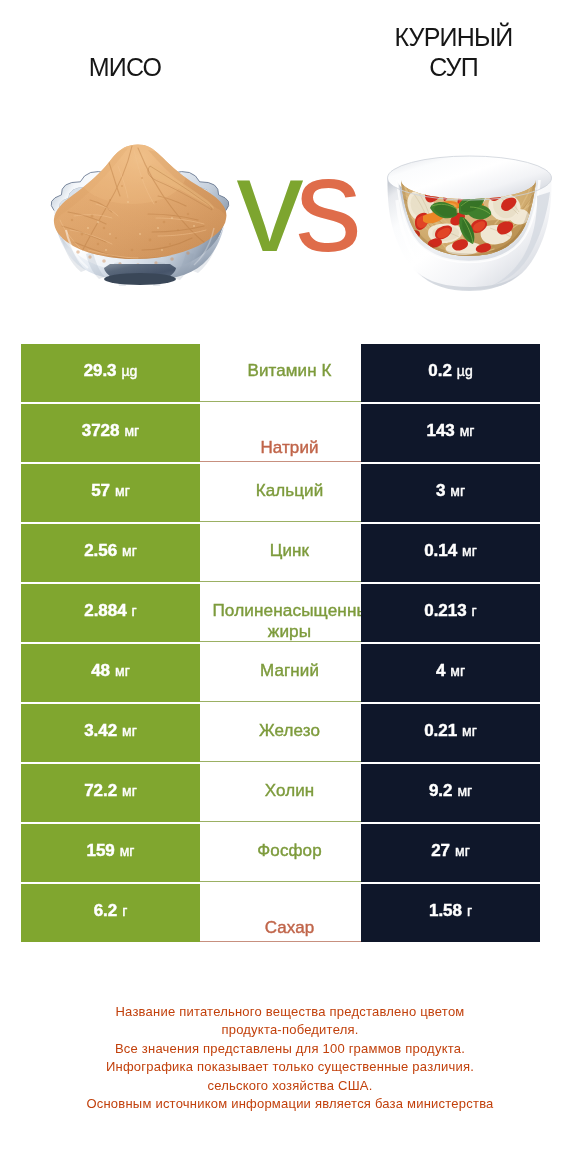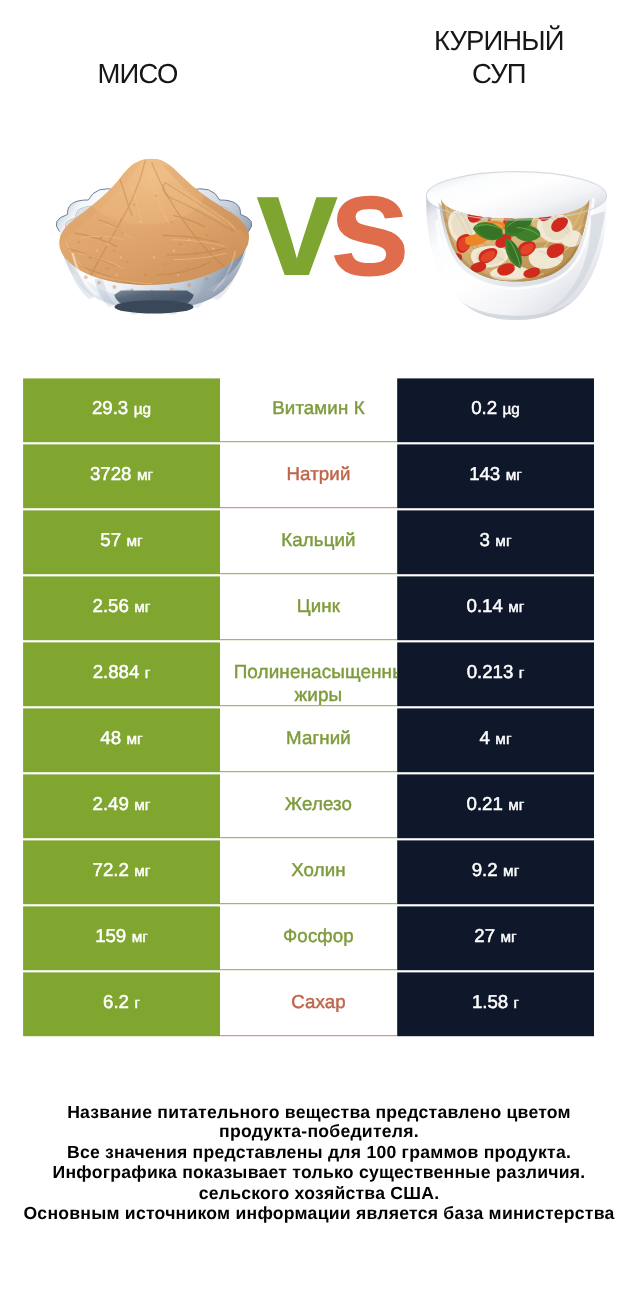--- a/index.html
+++ b/index.html
@@ -20,52 +20,52 @@
     font-weight:400;font-size:25px;line-height:30px;letter-spacing:-0.8px;
     text-transform:uppercase;}
   #t-left{left:29px;top:52px;width:192px;}
   #t-right{left:388px;top:22px;width:131px;}
 
   .food{position:absolute;}
   #food-left{left:48px;top:140px;width:184px;height:152px;}
   #food-right{left:387px;top:154px;width:165px;height:138px;}
 
   #vs{position:absolute;left:225px;top:145px;width:140px;height:120px;
-      font-size:134px;line-height:120px;font-weight:700;text-align:right;
+      font-size:134px;line-height:120px;font-weight:400;text-align:center;
       letter-spacing:-8.5px;white-space:nowrap;}
   #vs .v{color:#7da52f;}
   #vs .s{color:#df6c4a;}
 
   
   .tbl{position:absolute;left:21px;top:344px;width:537px;}
   .row{display:flex;height:58px;margin-bottom:2px;}
   .row:last-child{margin-bottom:0;}
   .cell{display:flex;align-items:center;justify-content:center;
         box-sizing:border-box;overflow:hidden;}
   .c-left{width:179px;background:#80a62f;color:#ffffff;}
   .c-mid{width:161px;background:#ffffff;border-bottom:1px solid #9bb063;
          flex-direction:column;position:relative;align-items:flex-start;}
   .c-right{width:179px;background:#0f172a;color:#ffffff;}
-  .val{font-size:17px;font-weight:400;letter-spacing:-0.05px;white-space:nowrap;
+  .val{font-size:17px;font-weight:700;letter-spacing:-0.05px;white-space:nowrap;
         -webkit-text-stroke:0.45px currentColor;position:relative;top:-2px;}
   .unit{font-size:14px;font-weight:400;margin-left:5px;letter-spacing:0px;
          -webkit-text-stroke:0.42px currentColor;position:relative;top:-2px;}
   .lab{font-size:17px;font-weight:400;color:#7d9b3c;line-height:22px;
        letter-spacing:0.1px;text-align:center;white-space:nowrap;
        -webkit-text-stroke:0.4px #7d9b3c;
        width:179px;flex:none;position:relative;top:-2px;}
-  .row.red .c-mid{border-bottom-color:#c7907f;}
+  .row.red .c-mid{border-bottom-color:#c7907f;justify-content:flex-end;}
   .row.red .lab{color:#c0654a;-webkit-text-stroke-color:#c0654a;}
   .lab.wrap{white-space:normal;width:179px;line-height:20.6px;top:8px;
               text-indent:12px;font-size:17.2px;}
 
   
   #foot{position:absolute;left:0;top:1003px;width:580px;text-align:center;
-    font-size:16px;line-height:18.4px;letter-spacing:0.22px;
-    color:#000000;font-weight:700;white-space:nowrap;}
+    font-size:13px;line-height:18.4px;letter-spacing:0.22px;
+    color:#c2410c;font-weight:400;white-space:nowrap;}
 </style>
 </head>
 <body>
 
 <div class="page">
 
   <div class="hdr-title" id="t-left">Мисо</div>
   <div class="hdr-title" id="t-right">Куриный Суп</div>
 
   <div class="food" id="food-left">
@@ -489,21 +489,21 @@
         <div class="cell c-mid">
           <span class="lab">Магний</span>
         </div>
         <div class="cell c-right">
           <span class="val">4</span>
           <span class="unit">мг</span>
         </div>
       </div>
       <div class="row">
         <div class="cell c-left">
-          <span class="val">2.49</span>
+          <span class="val">3.42</span>
           <span class="unit">мг</span>
         </div>
         <div class="cell c-mid">
           <span class="lab">Железо</span>
         </div>
         <div class="cell c-right">
           <span class="val">0.21</span>
           <span class="unit">мг</span>
         </div>
       </div>

